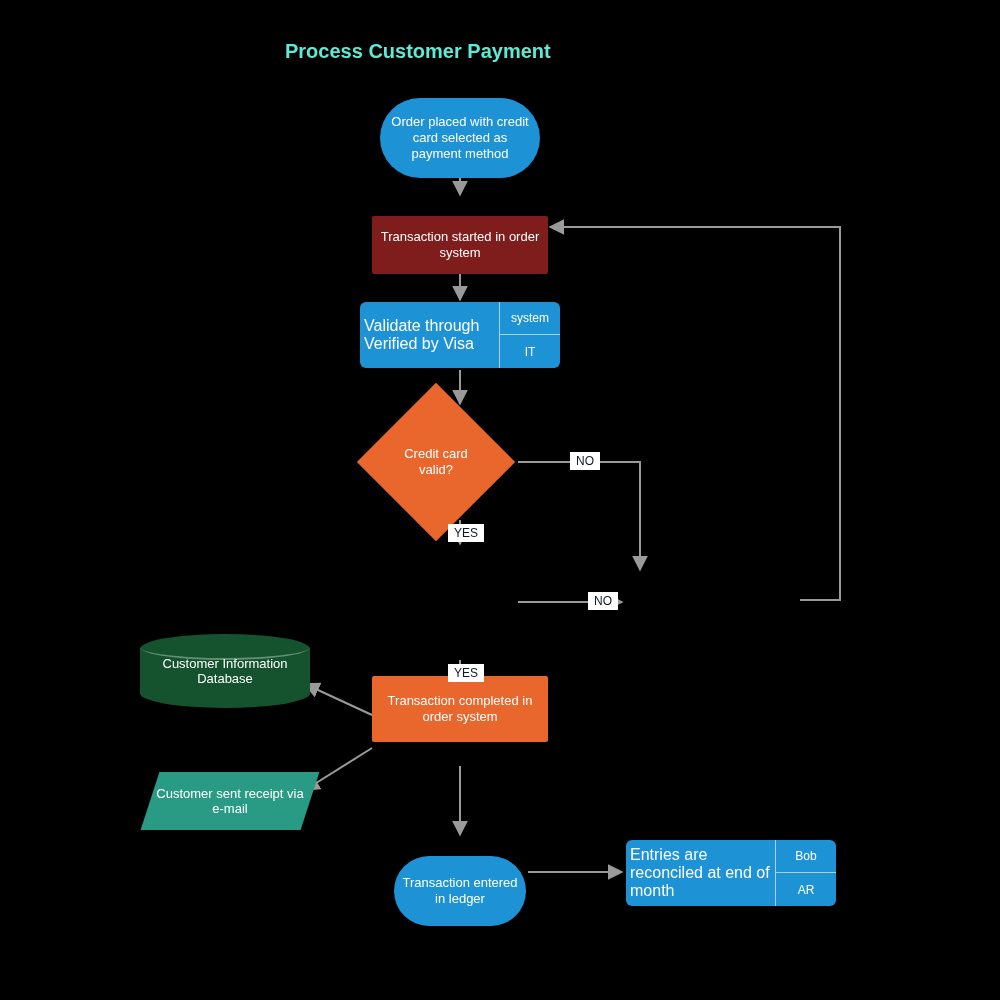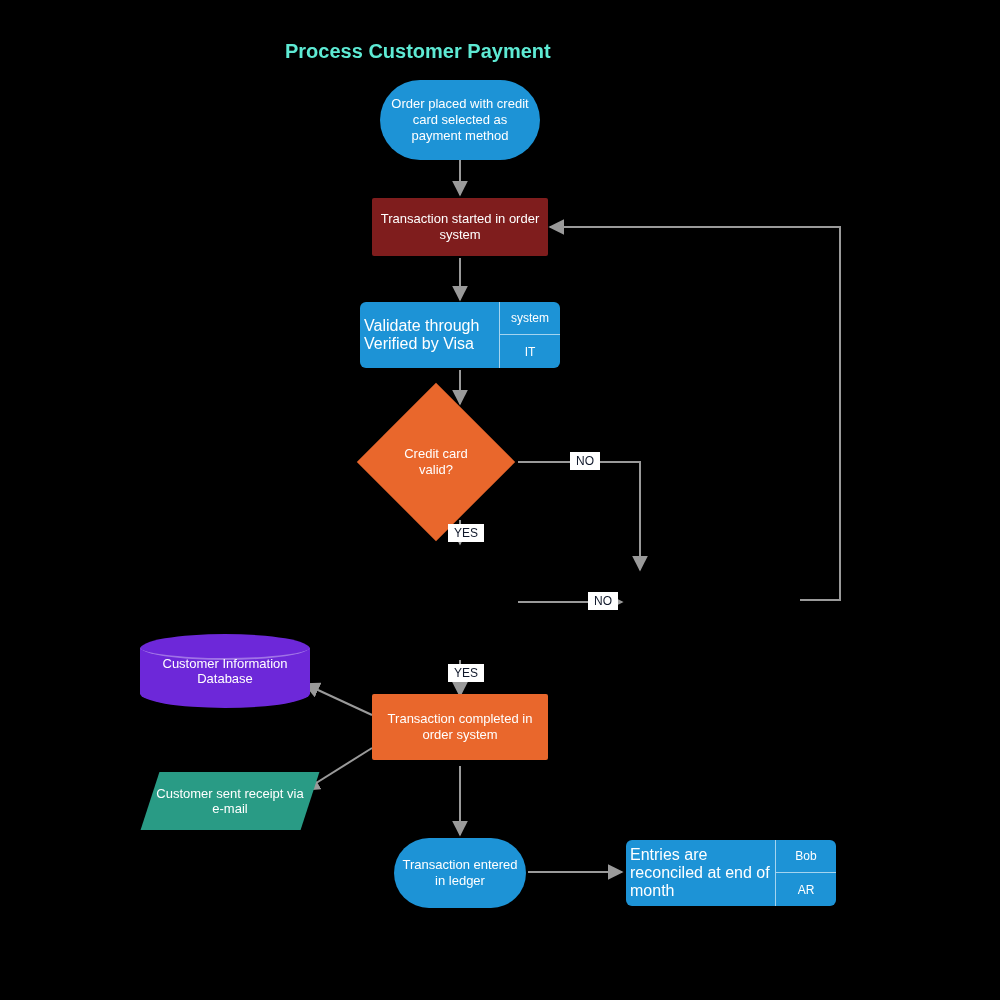--- a/index.html
+++ b/index.html
@@ -1,31 +1,31 @@
 <!DOCTYPE html>
 <html><head>
 <meta charset="utf-8">
 <style>
   html,body{margin:0;padding:0;background:#000;width:1000px;height:1000px;font-family:Arial,Helvetica,sans-serif;}
   .canvas{position:relative;width:1000px;height:1000px;}
   .title{position:absolute;color:#5eead4;font-weight:bold;font-size:20px;}
-  .node{position:absolute;display:flex;align-items:center;justify-content:center;text-align:center;color:#fff;font-size:13px;line-height:1.25;padding:6px;box-sizing:border-box;}
+  .node{position:absolute;display:flex;align-items:center;justify-content:center;text-align:center;color:#fff;font-size:13px;line-height:1.25;padding:6px;box-sizing:border-box;margin-top:18px;}
   .blue{background:#1d93d6;}
   .green{background:#7f1d1d;}
   .orange{background:#e9672c;}
   .terminator{border-radius:40px;}
   .process{border-radius:2px;}
   .predef{border-radius:6px;display:grid;grid-template-columns:1fr 60px;grid-template-rows:1fr 1fr;box-sizing:border-box;}
   .predef .main{grid-row:1/3;display:flex;align-items:center;justify-content:center;padding:4px;border-right:1px solid rgba(255,255,255,0.6);}
   .predef .cell{display:flex;align-items:center;justify-content:center;font-size:12px;}
   .predef .cell.top{border-bottom:1px solid rgba(255,255,255,0.6);}
   .diamond{position:absolute;}
   .diamond .shape{width:100%;height:100%;background:#e9672c;transform:rotate(45deg);}
   .diamond .lbl{position:absolute;inset:0;display:flex;align-items:center;justify-content:center;text-align:center;color:#fff;font-size:13px;line-height:1.2;padding:18px;}
-  .database{position:absolute;background:#6d28d9;border-radius:50%/20%;display:flex;align-items:center;justify-content:center;text-align:center;color:#fff;font-size:13px;padding:10px;box-sizing:border-box;}
+  .database{position:absolute;background:#14532d;border-radius:50%/20%;display:flex;align-items:center;justify-content:center;text-align:center;color:#fff;font-size:13px;padding:10px;box-sizing:border-box;}
   .database::before{content:"";position:absolute;top:0;left:0;right:0;height:24px;border-radius:50%;border-bottom:2px solid rgba(255,255,255,0.35);}
   .parallelogram{position:absolute;background:#299b85;color:#fff;font-size:13px;display:flex;align-items:center;justify-content:center;text-align:center;transform:skewX(-18deg);}
   .parallelogram span{transform:skewX(18deg);}
   .edge-label{position:absolute;background:#fff;color:#0f172a;font-size:12px;padding:2px 6px;font-weight:500;}
   svg.arrows{position:absolute;top:0;left:0;width:1000px;height:1000px;pointer-events:none;}
 </style>
 </head>
 <body>
 
 <div class="canvas">
@@ -73,21 +73,21 @@
     <div class="cell">IT</div>
   </div>
 
   <div class="diamond" style="left:380px;top:406px;width:112px;height:112px">
     <div class="shape"></div>
     <div class="lbl">Credit card valid?</div>
   </div>
 
 
 
-  <div class="node orange process" style="left:372px;top:694px;width:176px;height:66px">
+  <div class="node orange process" style="left:372px;top:658px;width:176px;height:66px">
     <span>Transaction completed in order system</span>
   </div>
 
   <div class="database" style="left:140px;top:634px;width:170px;height:74px">
     <span>Customer Information Database</span>
   </div>
 
   <div class="parallelogram" style="left:150px;top:772px;width:160px;height:58px">
     <span>Customer sent receipt via e-mail</span>
   </div>

